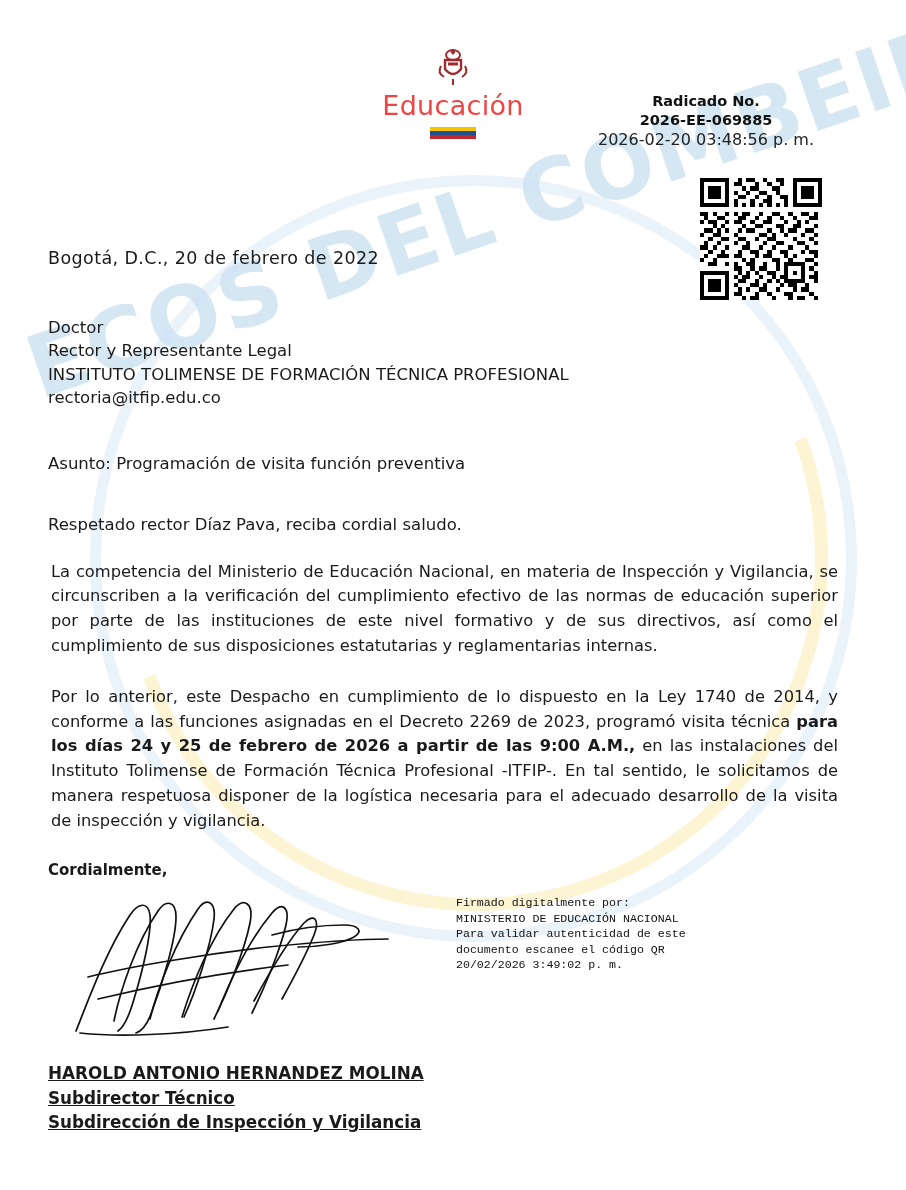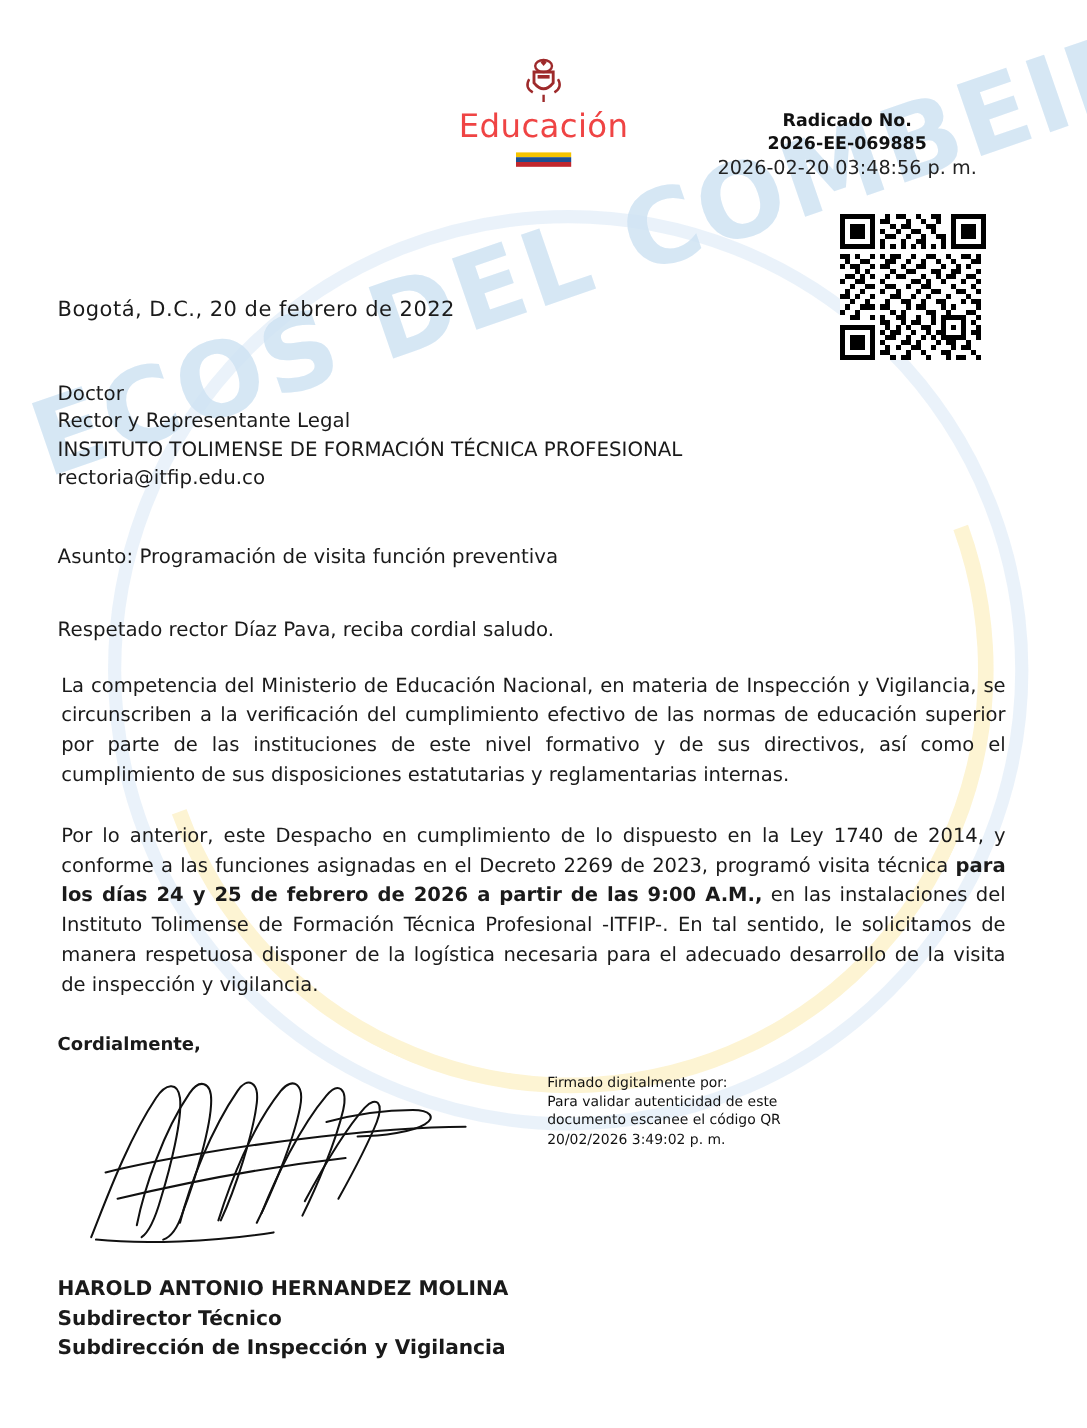--- a/index.html
+++ b/index.html
@@ -171,20 +171,21 @@
   .closing {
     margin-top: 28px;
     font-size: 15px;
     font-weight: bold;
   }
 
   
   .sig-area {
     position: relative;
     height: 190px;
+    font-family: Liberation Mono, monospace;
   }
   .sig-svg {
     position: absolute;
     left: 10px;
     top: 2px;
   }
   .digital-sign {
     position: absolute;
     left: 408px;
     top: 16px;
@@ -193,20 +194,21 @@
     color: #111;
     width: 300px;
   }
   .signer {
     position: relative;
     z-index: 2;
     margin-top: -8px;
     font-size: 16.8px;
     font-weight: bold;
     line-height: 1.45;
+    text-decoration: underline;
   }
 </style>
 </head>
 <body>
 
 <div class="page">
 
   <div class="watermark">
     <div class="wm-circle"></div>
     <div class="wm-arc"></div>
@@ -484,20 +486,21 @@
           <path d="M196 120 C210 94 228 62 246 42 C256 32 262 38 256 54 C248 74 234 100 224 118"></path>
           <path d="M30 96 C70 86 140 74 210 66 C250 62 290 58 330 58"></path>
           <path d="M40 118 C90 106 160 92 230 84"></path>
           <path d="M214 54 C236 48 262 44 286 44 C300 44 306 50 296 56 C286 62 262 66 240 66"></path>
           <path d="M22 152 C60 156 120 154 170 146"></path>
         </g>
       </svg>
 
       <div class="digital-sign">
         <div>Firmado digitalmente por:</div>
+        <div>MINISTERIO DE EDUCACIÓN NACIONAL</div>
         <div>Para validar autenticidad de este</div>
         <div>documento escanee el código QR</div>
         <div>20/02/2026 3:49:02 p. m.</div>
       </div>
     </div>
 
     <div class="signer">
       <div>HAROLD ANTONIO HERNANDEZ MOLINA</div>
       <div>Subdirector Técnico</div>
       <div>Subdirección de Inspección y Vigilancia</div>

